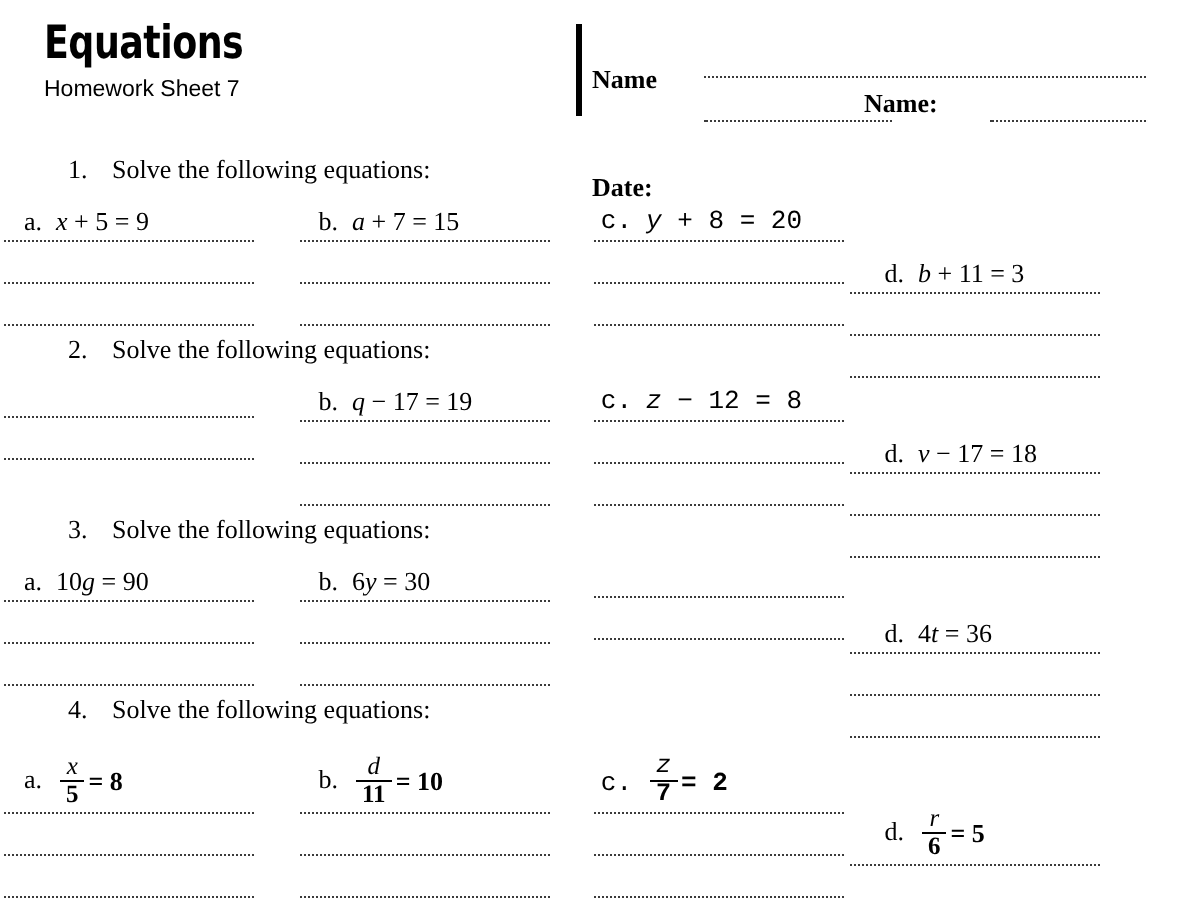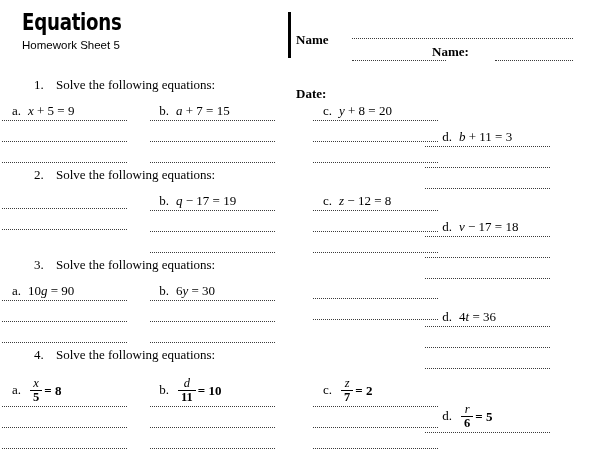--- a/index.html
+++ b/index.html
@@ -84,21 +84,21 @@
   .q-heading .q-num { display: inline-block; width: 22px; }
 
   
   .col {
     position: absolute;
     top: 20px;
     height: 70px;
   }
   .col-0 { left: 2px;   width: 125px; }
   .col-1 { left: 150px; width: 125px; }
-  .col-2 { left: 313px; width: 125px; }
+  .col-2 { left: 297px; width: 125px; font-family: Liberation Mono, monospace; }
   .col-3 { left: 425px; width: 125px; margin-top: 26px; }
 
   .eq-row {
     position: relative;
     height: 22px;
     border-bottom: 1.5px dotted #3b3b3b;
   }
   .blank-row {
     position: relative;
     height: 20px;
@@ -159,21 +159,21 @@
     font-weight: bold;
     position: relative;
     top: 0px;
   }
 </style>
 </head>
 <body>
 
 <div id="header">
   <div id="title">Equations</div>
-  <div id="subtitle">Homework Sheet 5</div>
+  <div id="subtitle">Homework Sheet 7</div>
   <div id="header-divider"></div>
 
   <div class="hdr-label" id="name-label">Name</div>
   <div class="dotline" id="name-line"></div>
 
   <div class="hdr-label" id="date-label">Date:</div>
   <div class="dotline" id="date-line"></div>
 
   <div class="hdr-label" id="week-label">Name:</div>
   <div class="dotline" id="week-line"></div>

